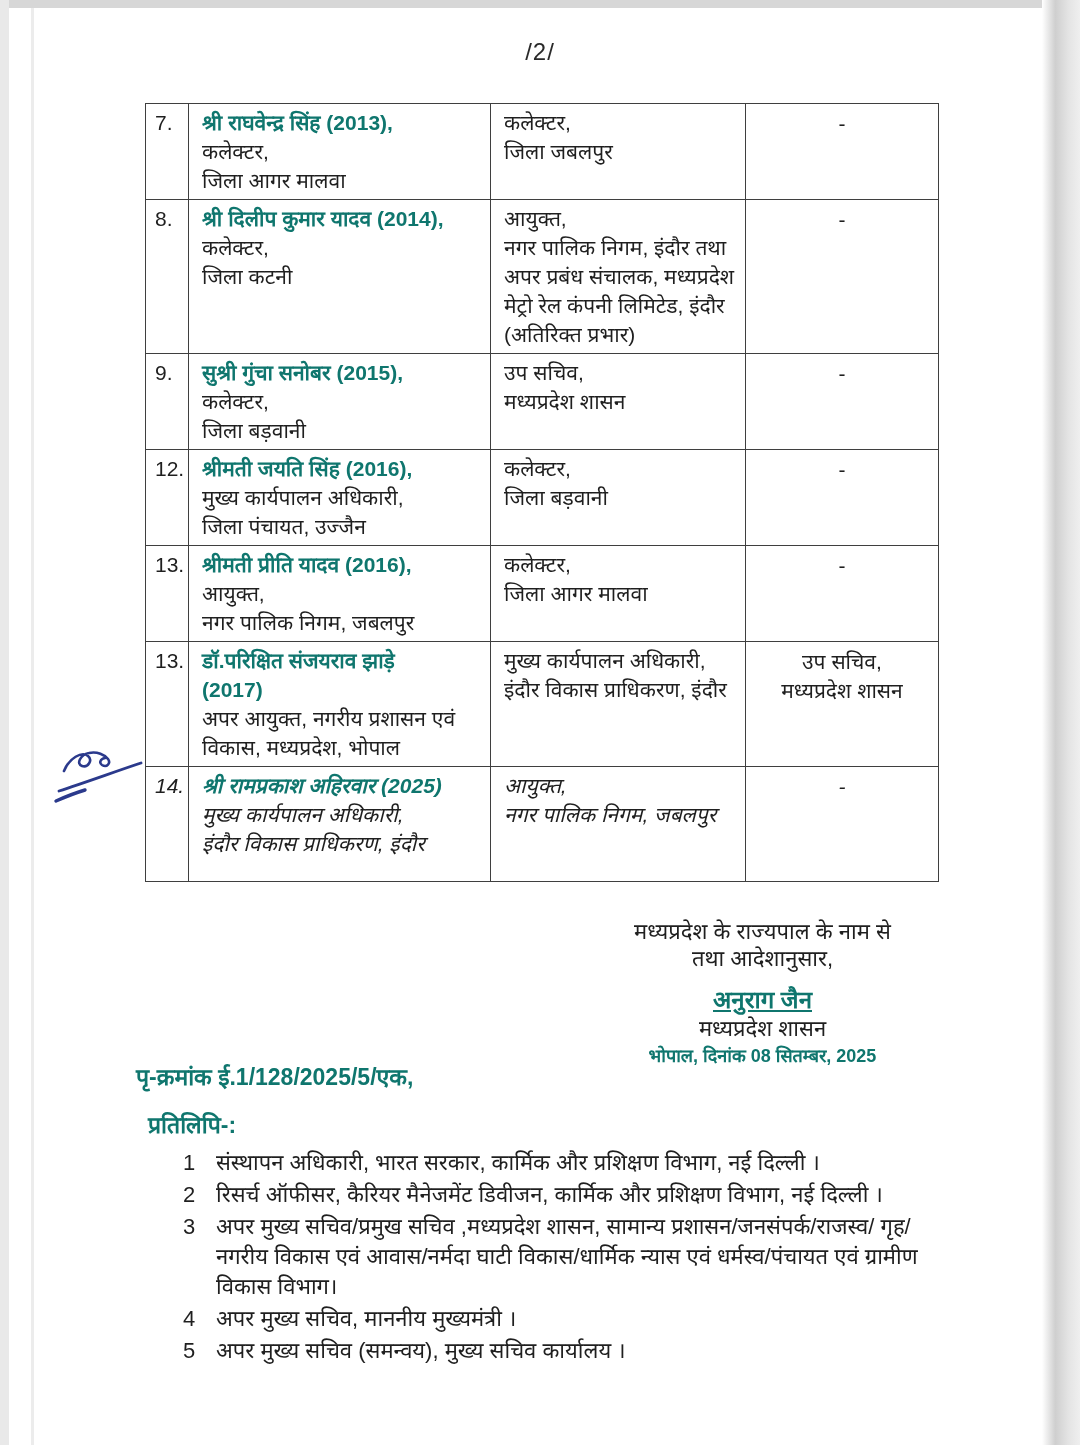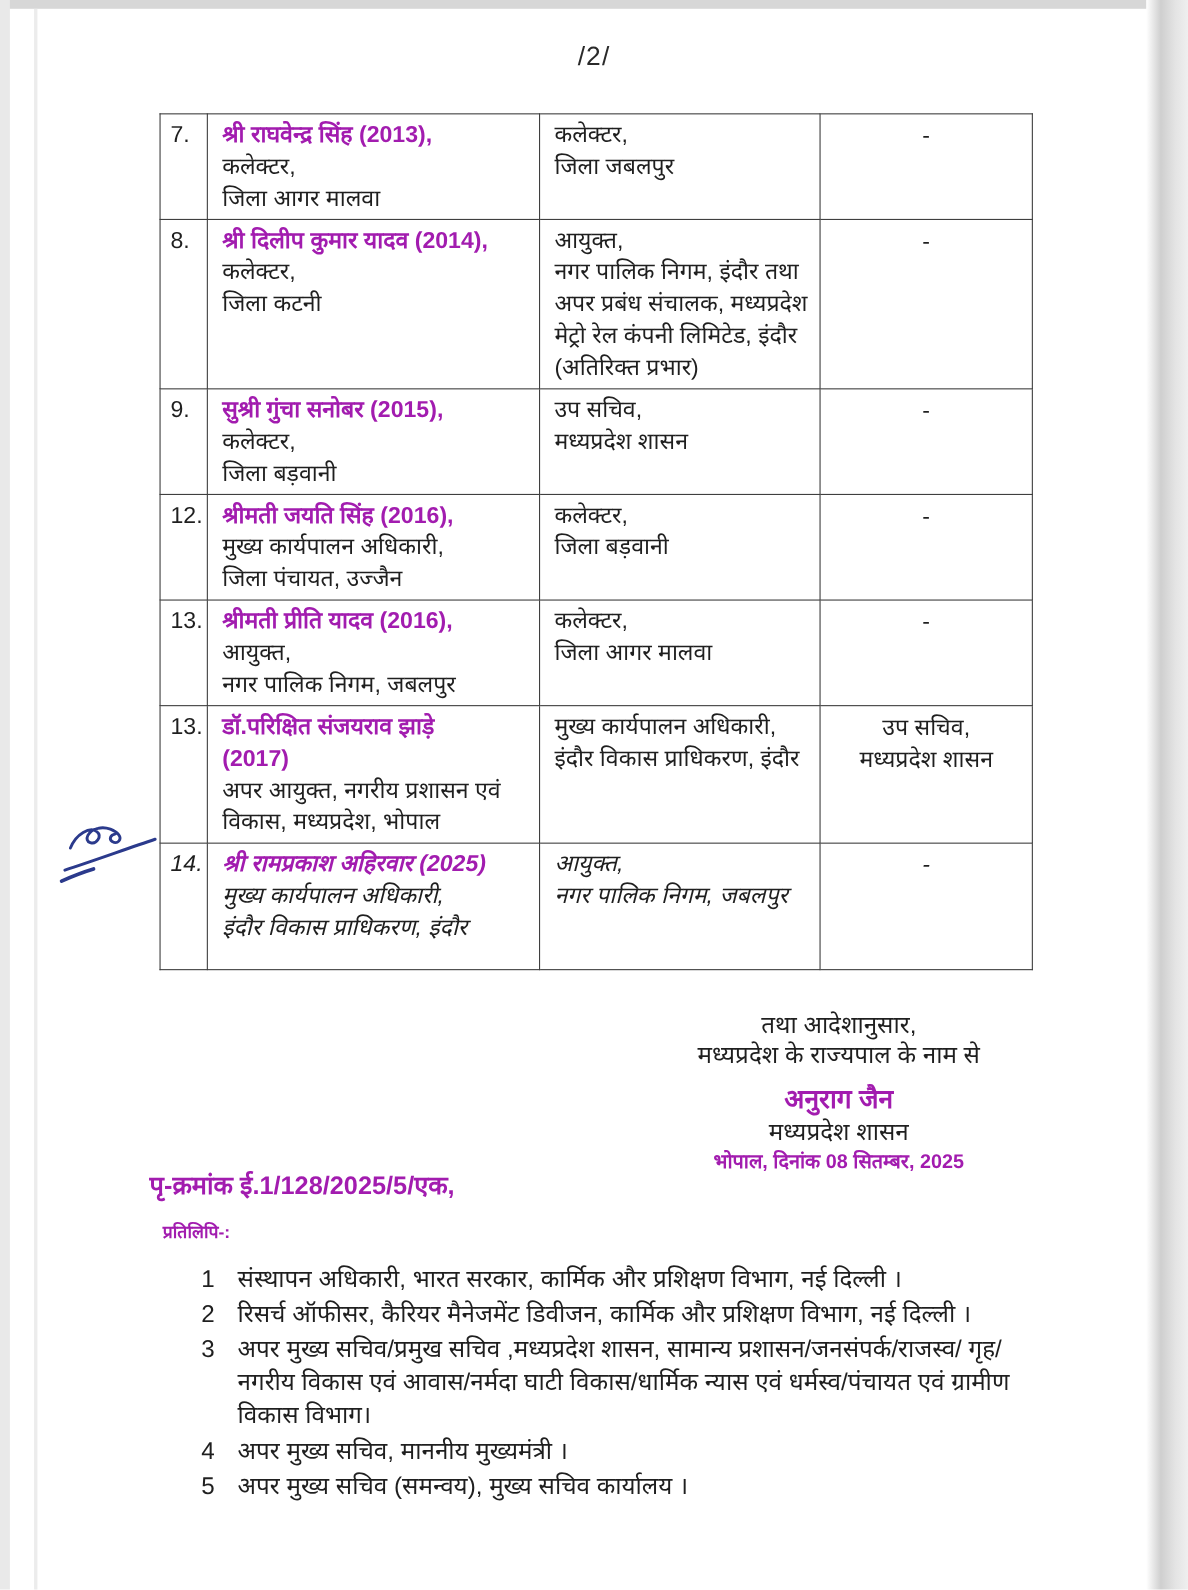--- a/index.html
+++ b/index.html
@@ -42,38 +42,38 @@
   .officers-table tr:nth-child(4) { height: 87px; }
   .officers-table tr:nth-child(5) { height: 87px; }
   .officers-table tr:nth-child(6) { height: 87px; }
   .officers-table tr:nth-child(7) { height: 115px; font-style: italic; }
   .officers-table tr:nth-child(8) { height: 95px; }
   .c-sr     { padding: 4px 4px 0 9px; }
   .c-name   { padding: 4px 8px 4px 13px; }
   .c-post   { padding: 4px 8px 4px 13px; }
   .c-charge { padding: 5px 6px 4px 6px; text-align: center; }
   .ln { white-space: nowrap; }
-  .bold { font-weight: 700; color: #a21caf; }
+  .bold { font-weight: 700; color: #0f766e; }
 
   .signature-mark { position: absolute; left: 52px; top: 744px; }
 
   .sig-block {
     position: absolute; left: 590px; top: 918px; width: 345px;
     text-align: center; font-size: 22px; line-height: 27px;
   }
-  .sig-name { margin-top: 13px; font-size: 24px; line-height: 30px; }
+  .sig-name { margin-top: 13px; font-size: 24px; line-height: 30px; text-decoration: underline; }
   .sig-date { font-size: 18px; line-height: 28px; }
 
   .ref-line {
     position: absolute; left: 136px; top: 1060px;
     font-size: 23px;
   }
   .copy-heading {
     position: absolute; left: 148px; top: 1108px;
-    font-size: 16px;
+    font-size: 23px;
   }
   ol.copy-list {
     position: absolute; left: 183px; top: 1148px; width: 768px;
     margin: 0; padding: 0; list-style: none;
     font-size: 22px; line-height: 30px;
   }
   .copy-list li { display: flex; margin-bottom: 2px; }
   .li-no { width: 22px; flex: none; }
   .li-text { flex: 1; padding-left: 11px; }
 </style>
@@ -210,22 +210,22 @@
       </tbody>
   </table>
 
   <svg class="signature-mark" width="96" height="60" viewBox="0 0 96 60">
     <path d="M12,27 C17,14 30,7 36,12 C41,16 36,24 30,22 C24,20 28,11 37,9 C45,7 53,11 56,15 C59,19 55,24 50,21 C47,19 48,15 53,14" fill="none" stroke-width="2.6" stroke-linecap="round" stroke="#2b3a8c"></path>
     <path d="M7,47 C32,39 62,28 89,19" fill="none" stroke-width="2.8" stroke-linecap="round" stroke="#2b3a8c"></path>
     <path d="M4,57 C13,53 23,49 33,46" fill="none" stroke-width="3.4" stroke-linecap="round" stroke="#2b3a8c"></path>
   </svg>
 
   <div class="sig-block">
+    <div>मध्यप्रदेश के राज्यपाल के नाम से</div>
     <div>तथा आदेशानुसार,</div>
-    <div>मध्यप्रदेश के राज्यपाल के नाम से</div>
     <div class="sig-name bold">अनुराग जैन</div>
     <div>मध्यप्रदेश शासन</div>
     <div class="sig-date bold">भोपाल, दिनांक 08 सितम्बर, 2025</div>
   </div>
 
   <div class="ref-line bold">पृ-क्रमांक ई.1/128/2025/5/एक,</div>
 
   <div class="copy-heading bold">प्रतिलिपि-:</div>
 
   <ol class="copy-list">

